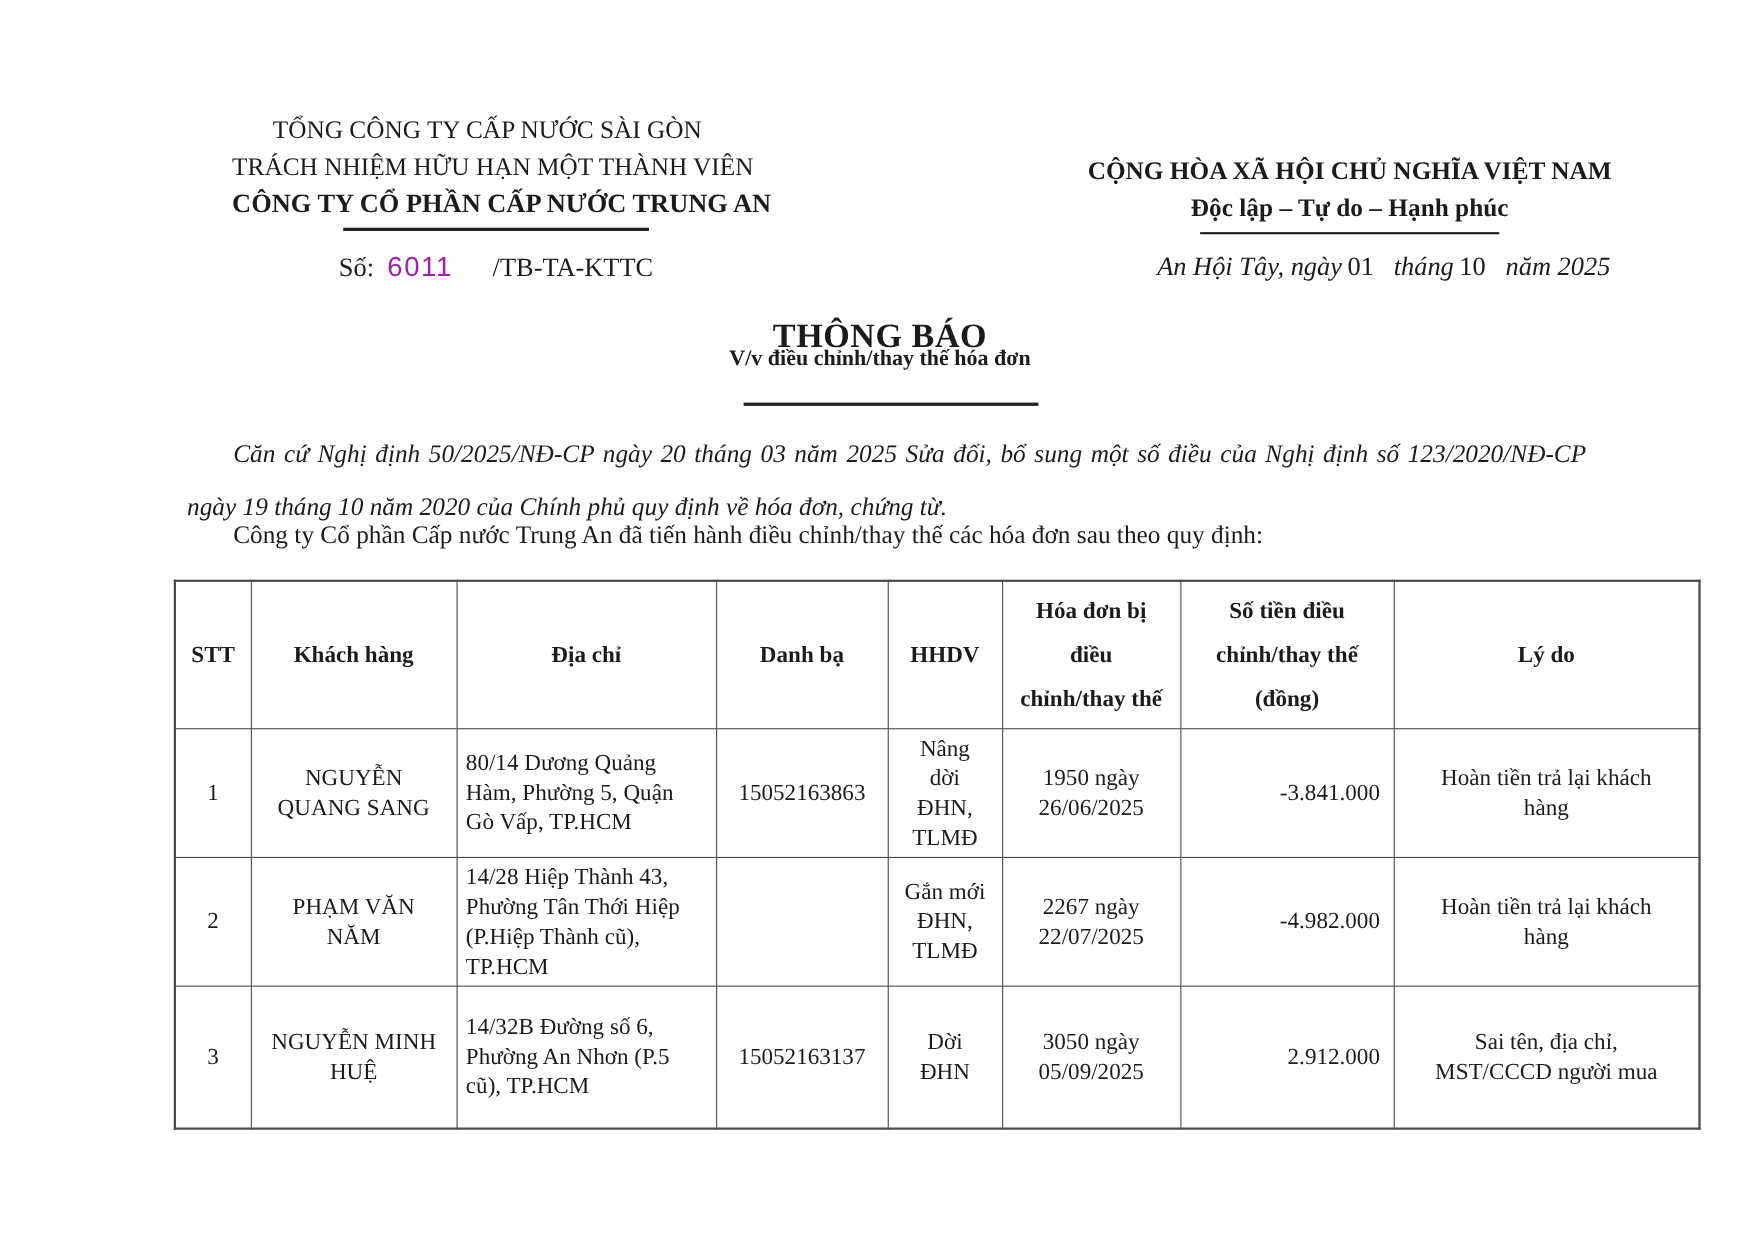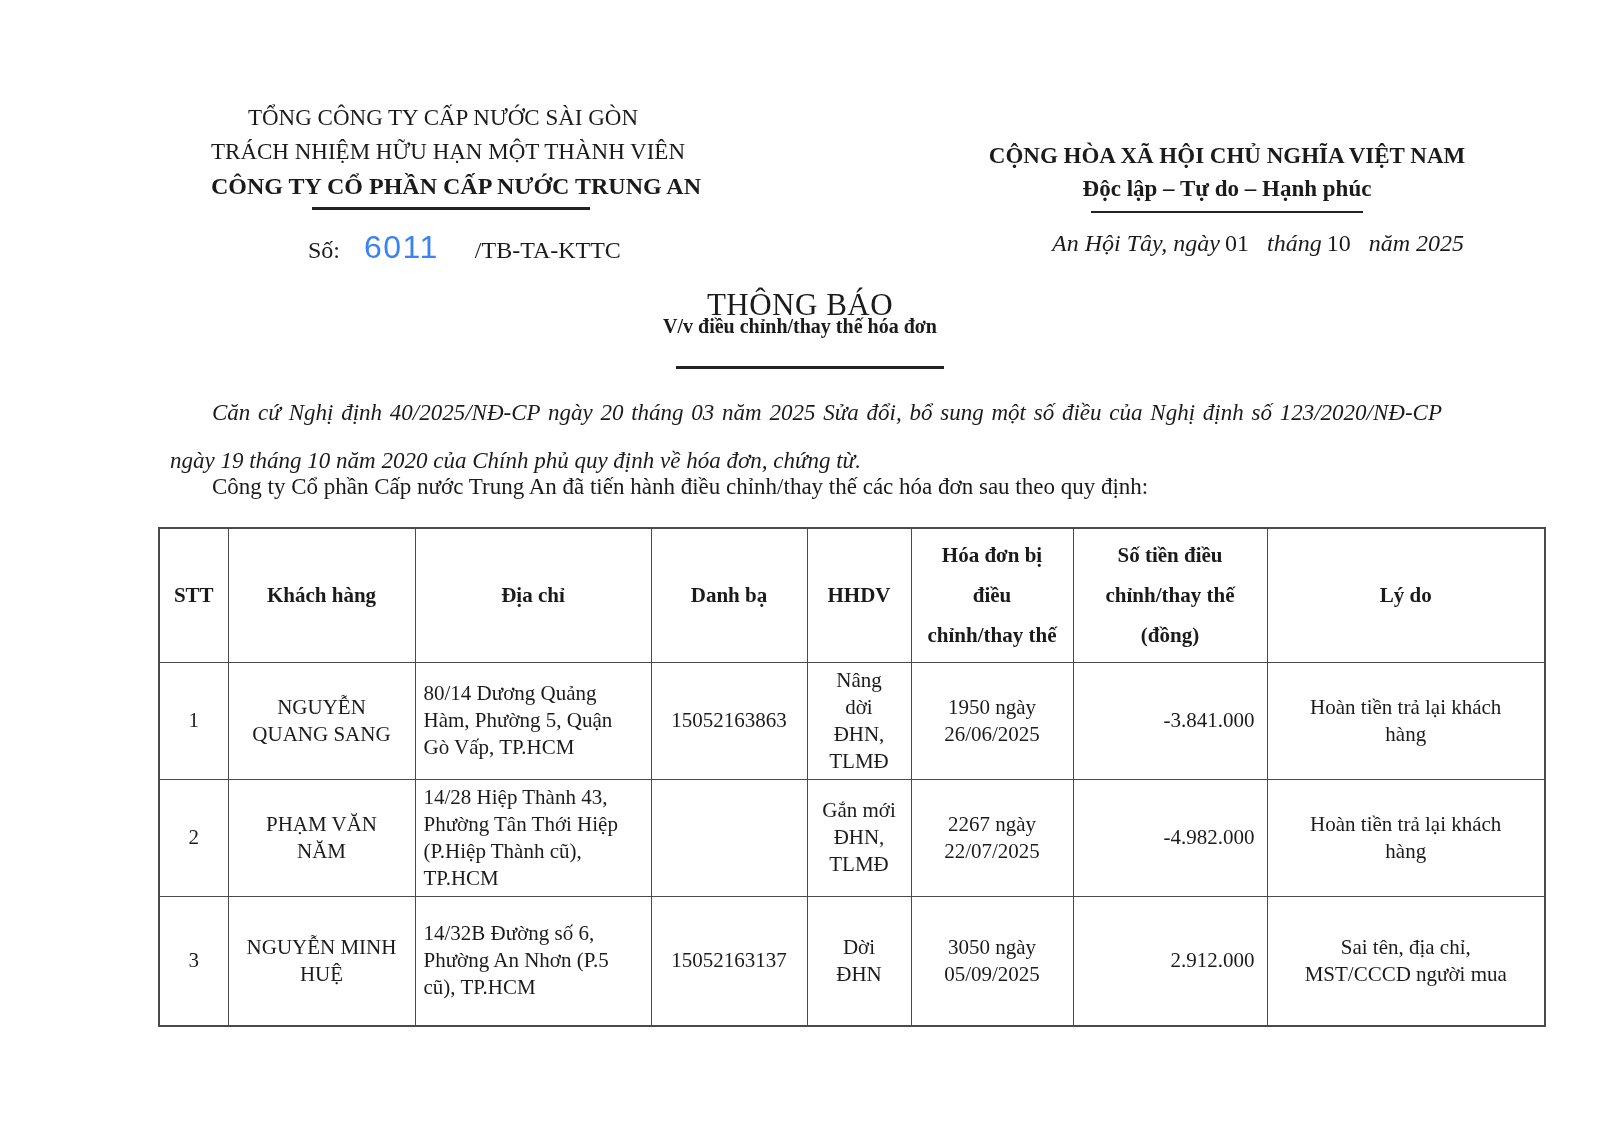--- a/index.html
+++ b/index.html
@@ -22,27 +22,27 @@
 
   
   .motto-block { left: 972px; top: 139px; width: 510px; text-align: center; font-weight: 700; }
   .motto-line { font-size: 23px; line-height: 33px; white-space: nowrap; }
   .motto-underline { width: 272px; height: 2px; background: #222; margin: 6px auto 0; }
 
   
   .ref-line { left: 308px; top: 229px; font-size: 24px; white-space: nowrap; }
   .ref-number {
     font-family: "Liberation Sans", "DejaVu Sans", sans-serif;
-    font-size: 32px; letter-spacing: 1.5px; margin: 0 36px 0 24px; color: #3b82f6;
+    font-size: 25px; letter-spacing: 1.5px; margin: 0 36px 0 12px; color: #a21caf;
   }
   .date-line { right: 136px; top: 230px; font-size: 24px; font-style: italic; white-space: nowrap; }
   .date-num { font-style: normal; margin: 0 18px 0 5px; }
 
   
-  .title { left: 0; top: 287px; width: 100%; text-align: center; font-weight: 400; font-size: 31px; letter-spacing: 0.5px; }
+  .title { left: 0; top: 287px; width: 100%; text-align: center; font-weight: 700; font-size: 31px; letter-spacing: 0.5px; }
   .subtitle { left: 0; top: 315px; width: 100%; text-align: center; font-weight: 700; font-size: 20px; }
   .subtitle-underline { left: 676px; top: 366px; width: 268px; height: 3px; background: #222; }
 
   
   .para { left: 170px; width: 1272px; font-size: 23px; }
   .para1 { top: 389px; font-style: italic; text-align: justify; line-height: 48px; text-indent: 42px; }
   .para2 { top: 471px; line-height: 32px; text-indent: 42px; }
 
   
   .doc-table {
@@ -89,21 +89,21 @@
   </div>
 
   <div class="abs date-line">
     <span>An Hội Tây, ngày</span><span class="date-num">01</span><span>tháng</span><span class="date-num">10</span><span>năm 2025</span>
   </div>
 
   <div class="abs title">THÔNG BÁO</div>
   <div class="abs subtitle">V/v điều chỉnh/thay thế hóa đơn</div>
   <div class="abs subtitle-underline"></div>
 
-  <div class="abs para para1">Căn cứ Nghị định 40/2025/NĐ-CP ngày 20 tháng 03 năm 2025 Sửa đổi, bổ sung một số điều của Nghị định số 123/2020/NĐ-CP ngày 19 tháng 10 năm 2020 của Chính phủ quy định về hóa đơn, chứng từ.</div>
+  <div class="abs para para1">Căn cứ Nghị định 50/2025/NĐ-CP ngày 20 tháng 03 năm 2025 Sửa đổi, bổ sung một số điều của Nghị định số 123/2020/NĐ-CP ngày 19 tháng 10 năm 2020 của Chính phủ quy định về hóa đơn, chứng từ.</div>
   <div class="abs para para2">Công ty Cổ phần Cấp nước Trung An đã tiến hành điều chỉnh/thay thế các hóa đơn sau theo quy định:</div>
 
   <table class="doc-table">
     <colgroup>
       <col style="width:69px">
         <col style="width:187px">
         <col style="width:236px">
         <col style="width:156px">
       <col style="width:104px">
         <col style="width:162px">

